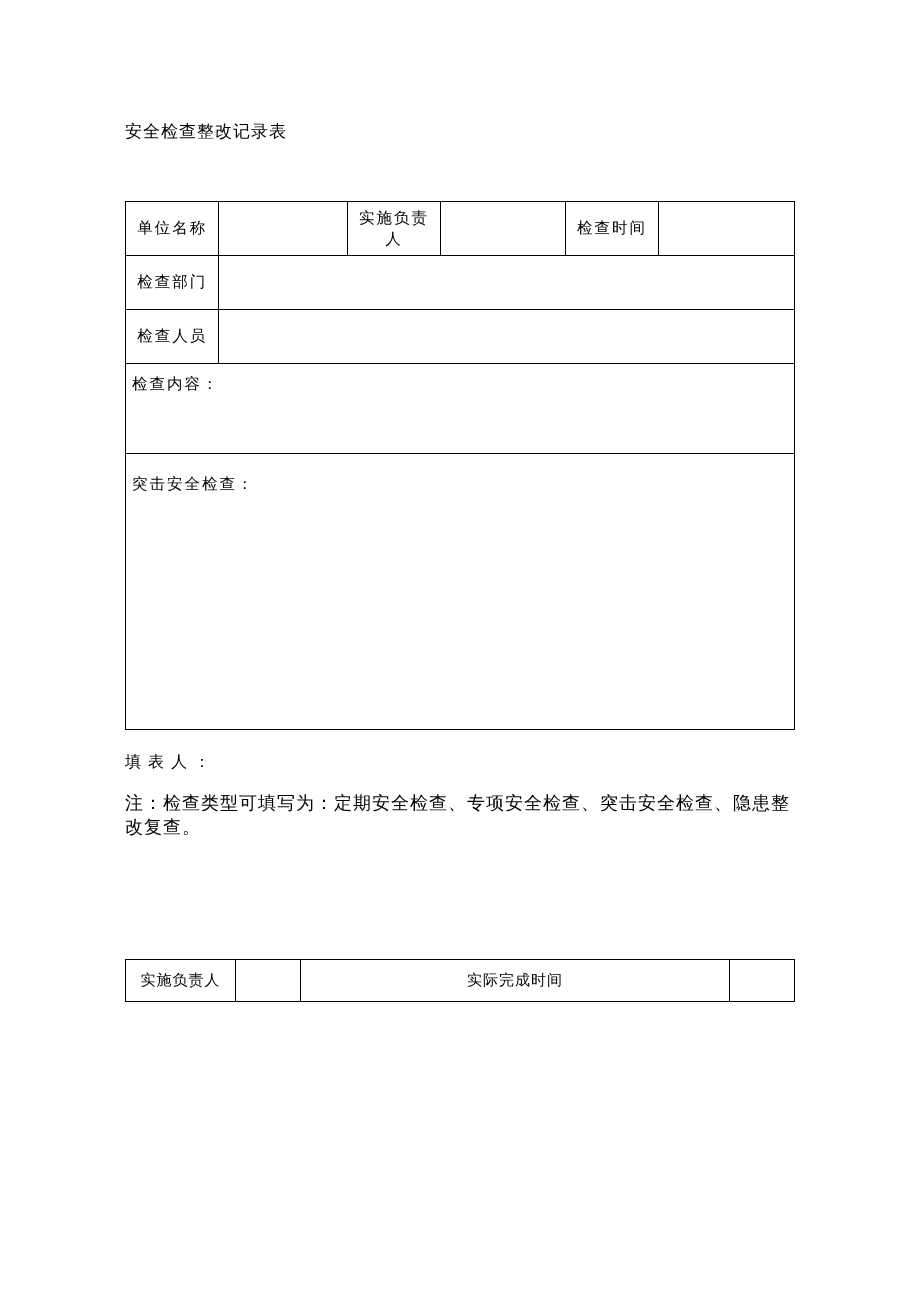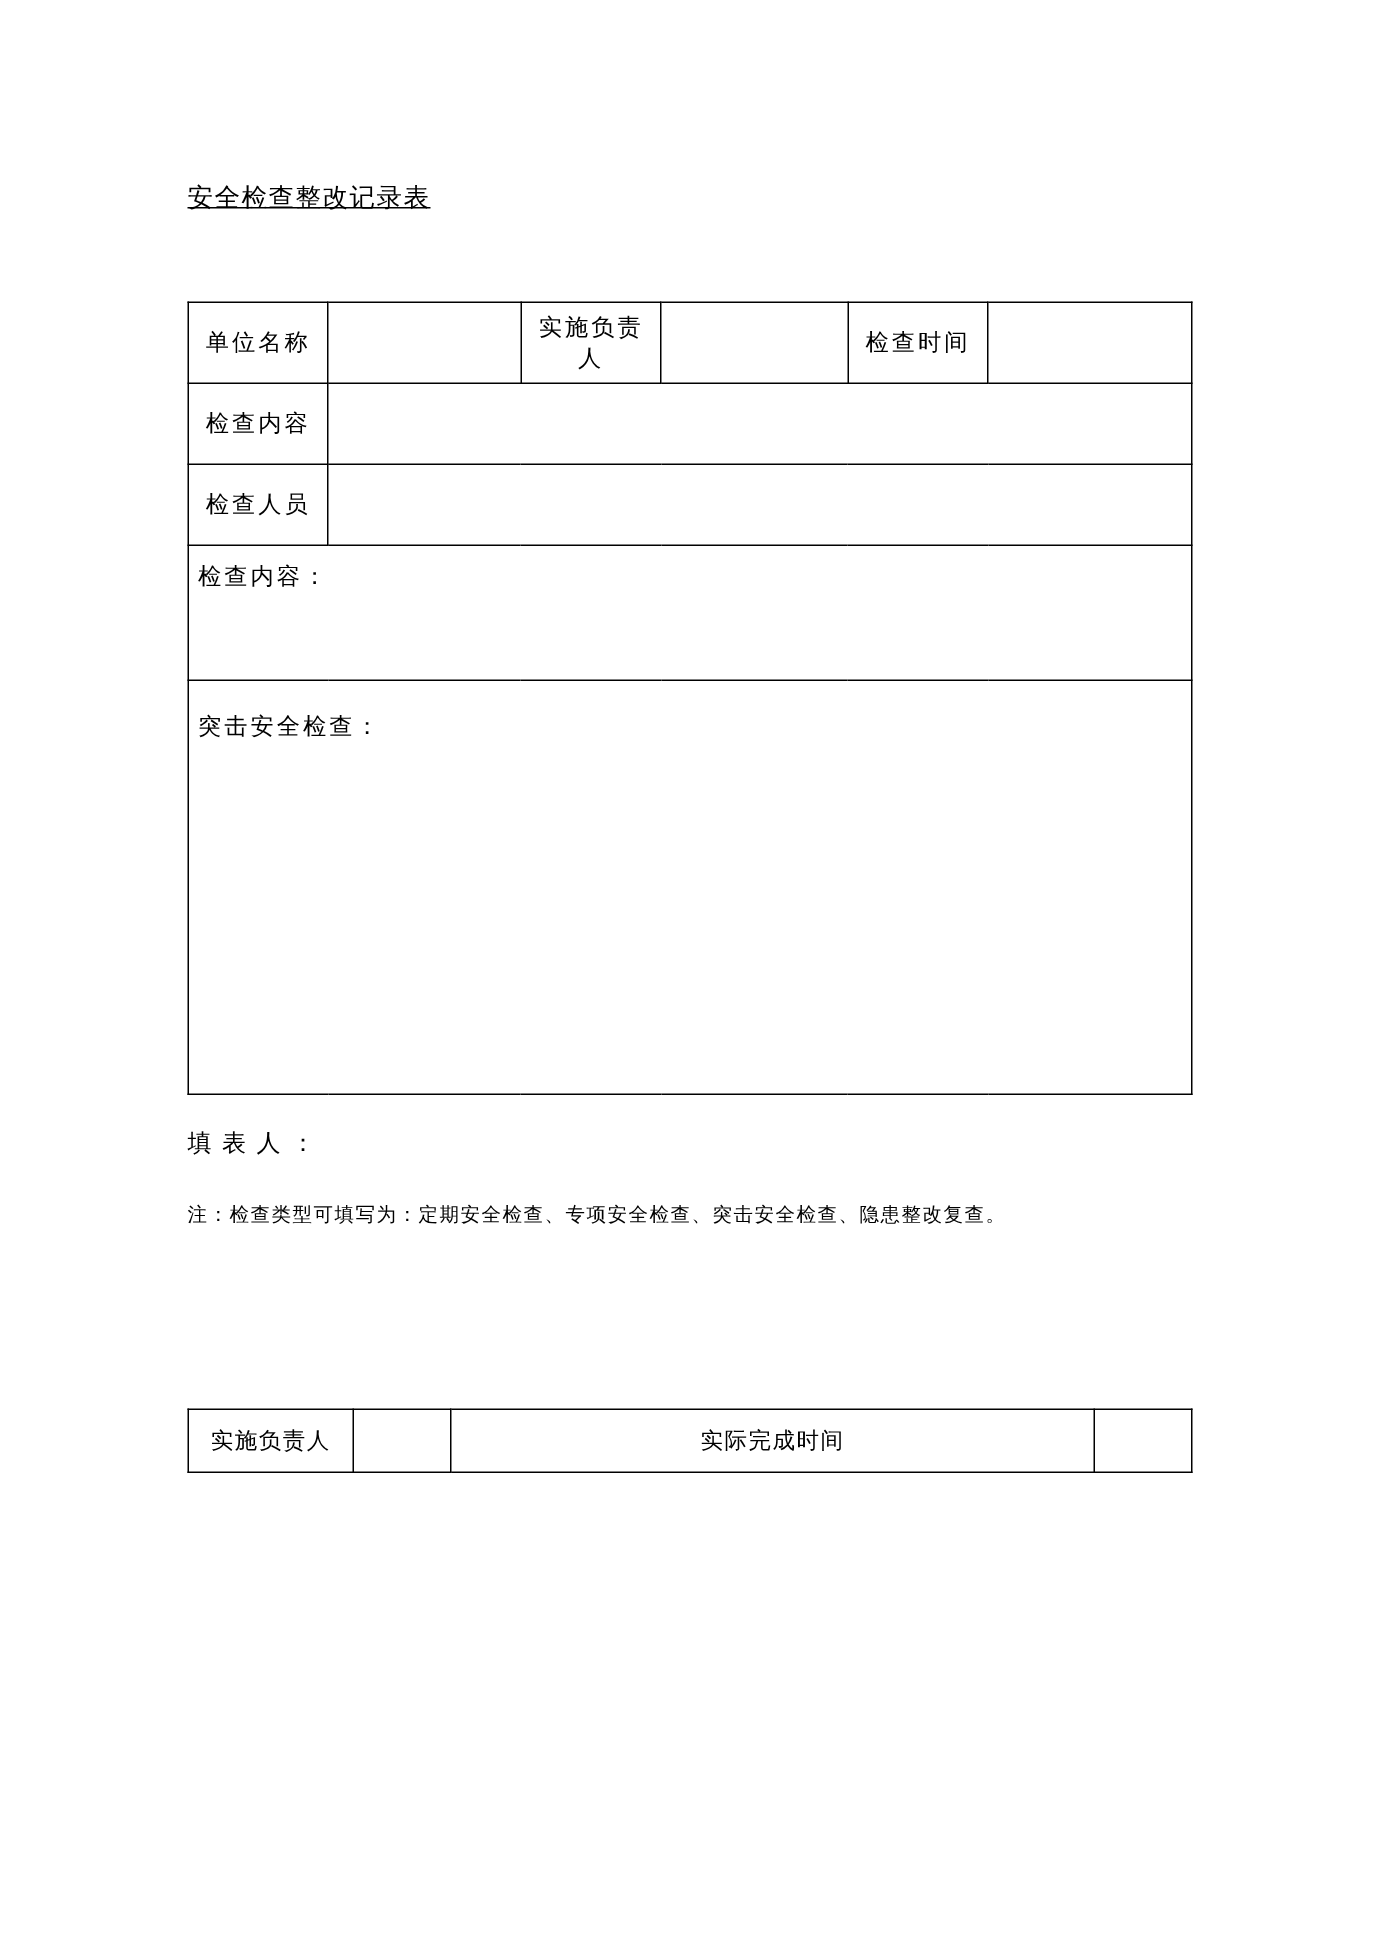--- a/index.html
+++ b/index.html
@@ -13,21 +13,20 @@
       width: 920px;
       height: 1302px;
       padding: 120px 125px 0 125px;
       color: #000;
       font-size: 16px;
     }
     .title {
       font-size: 17px;
       margin-bottom: 58px;
       letter-spacing: 1px;
-      text-decoration: underline;
     }
     table {
       border-collapse: collapse;
       width: 100%;
       margin-bottom: 0;
       border-radius: 27px;
     }
     td {
       border: 1px solid #000;
       padding: 0 8px;
@@ -54,22 +53,22 @@
       text-align: left;
     }
     .filler-line {
       text-align: left;
       padding-right: 122px;
       margin-top: 22px;
       font-size: 16px;
       letter-spacing: 7px;
     }
     .note-line {
-      margin-top: 28px;
-      font-size: 13px;
+      margin-top: 18px;
+      font-size: 18px;
       letter-spacing: 1px;
     }
     .gap {
       height: 120px;
     }
     .table2 td {
       height: 42px;
       font-size: 15px;
       letter-spacing: 1px;
     }
@@ -95,21 +94,21 @@
   <tbody>
       <tr>
     <td class="label-cell" style="width:92px">单位名称</td>
     <td style="width:127px"></td>
     <td class="label-cell" style="width:92px">实施负责人</td>
     <td style="width:123px"></td>
     <td class="label-cell" style="width:92px">检查时间</td>
     <td style="width:134px"></td>
   </tr>
   <tr>
-    <td class="label-cell">检查内容</td>
+    <td class="label-cell">检查部门</td>
     <td colspan="5"></td>
   </tr>
   <tr>
     <td class="label-cell">检查人员</td>
     <td colspan="5"></td>
   </tr>
   <tr class="content-row">
     <td colspan="6">检查内容：</td>
   </tr>
   <tr class="conclusion-row">

